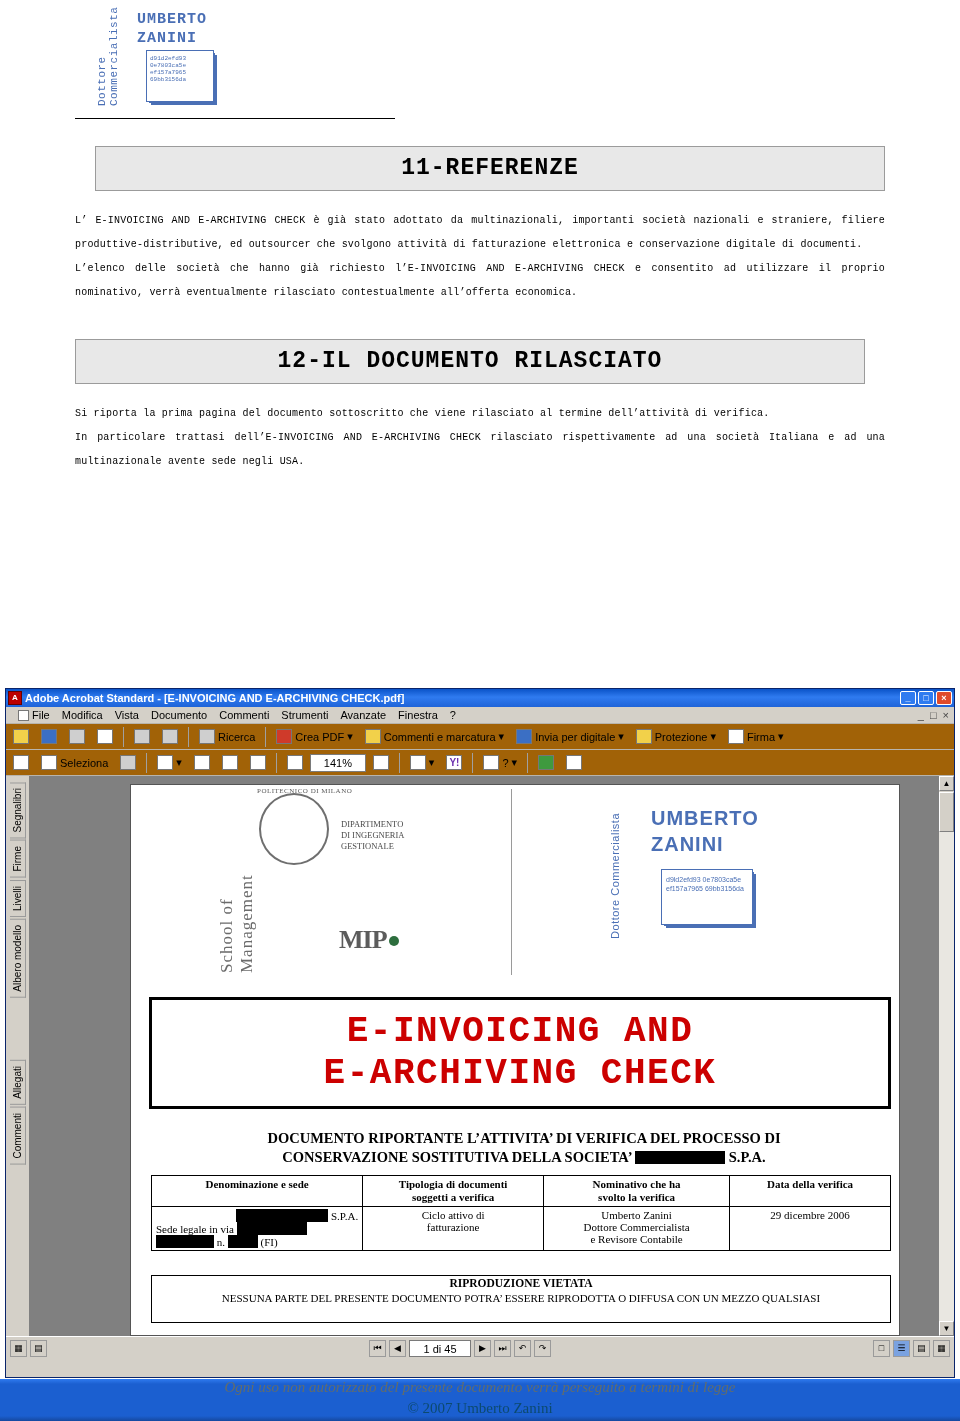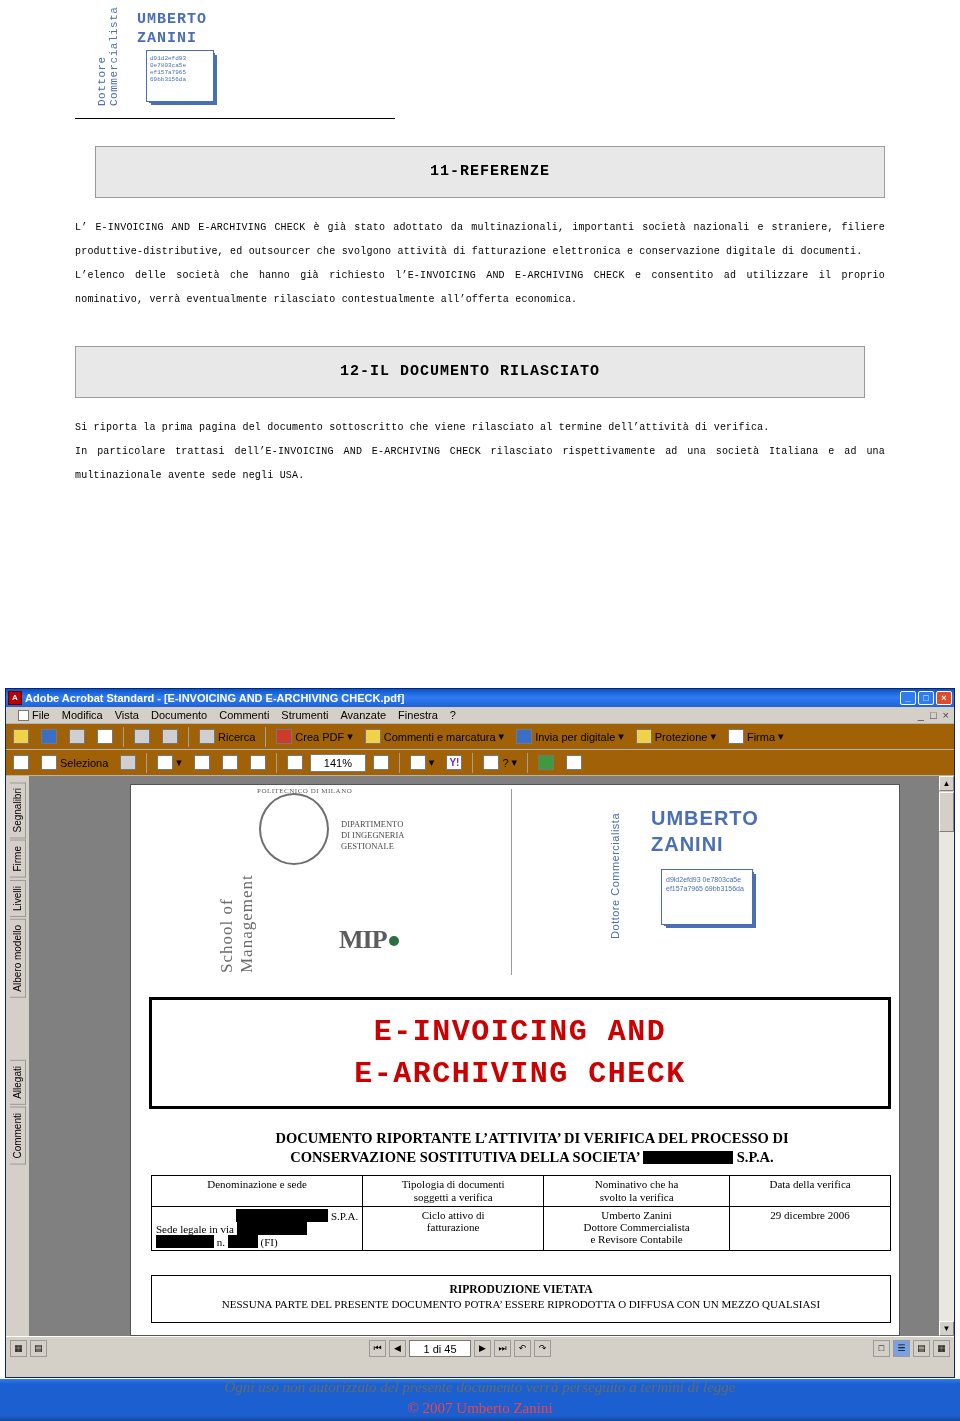--- a/index.html
+++ b/index.html
@@ -45,22 +45,22 @@
 
   .heading-box {
     border: 1px solid #9b9b9b;
     background: #e8e8e8;
     margin: 26px 0 18px 20px;
     padding: 8px 0 9px 0;
     text-align: center;
     width: 790px;
   }
   .heading-box h2 {
-    margin: 8px;
-    font-size: 15px; font-weight: bold; letter-spacing: 1px;
+    margin: 0;
+    font-size: 23px; font-weight: bold; letter-spacing: 1px;
   }
   .heading-box.second { margin-left: 0; width: 790px; }
 
   p.para {
     font-size: 10px; line-height: 24px;
     margin: 0 0 0 0; text-align: justify;
     letter-spacing: 0.2px;
   }
   p.para + p.para { margin-top: 0; }
 
@@ -189,42 +189,42 @@
     border:1px solid #4a6fb5; color:#4a6fb5; font-size:7px; line-height:9px; padding:5px 4px;
     box-shadow: 2px 2px 0 -1px #4a6fb5, 4px 4px 0 -1px #4a6fb5;
   }
 
   .pdf-title-box {
     position:absolute; left: 18px; top: 212px; width: 742px; height: 112px;
     border: 3px solid #000;
     display:flex; flex-direction:column; align-items:center; justify-content:center;
   }
   .pdf-title-box .t {
-    color:#cc0000; font-weight:bold; font-size: 30px; letter-spacing: 1.5px; line-height: 42px;
+    color:#cc0000; font-weight:bold; font-size: 36px; letter-spacing: 1.5px; line-height: 42px;
     font-family: "Liberation Mono", monospace;
   }
   .pdf-sub {
-    position:absolute; left: 36px; top: 344px; width: 730px; text-align:center;
+    position:absolute; left: 28px; top: 344px; width: 730px; text-align:center;
     font-family:"Liberation Serif", serif; font-weight:bold; font-size: 14.5px; line-height: 19px;
   }
   .redact { display:inline-block; background:#000; height: 13px; vertical-align:-2px; }
 
   .pdf-table {
     position:absolute; left: 20px; top: 390px; width: 740px;
     border-collapse: collapse;
     font-family:"Liberation Serif", serif; font-size: 11px;
   }
   .pdf-table td { border:1px solid #000; padding: 2px 4px; vertical-align: top; }
-  .pdf-table .hdr { text-align:center; font-weight:normal; line-height:13px; }
+  .pdf-table .hdr { text-align:center; font-weight:bold; line-height:13px; }
   .pdf-table .ctr { text-align:center; }
 
   .pdf-foot {
     position:absolute; left: 20px; top: 490px; width: 740px; height: 48px;
     border:1px solid #000; text-align:center;
-    font-family:"Liberation Serif", serif; font-size: 11px; line-height: 15px; padding-top: 6px;
+    font-family:"Liberation Serif", serif; font-size: 11px; line-height: 15px; 
   }
   .pdf-foot .ttl { font-weight:bold; font-size: 11.5px; }
 
   
   .vscroll {
     width: 16px; background:#d4d0c8; border-left:1px solid #808080;
     display:flex; flex-direction:column; align-items:center;
   }
   .scroll-arrow { width:15px; height:15px; background:#d4d0c8; border:1px solid #fff; border-right-color:#808080; border-bottom-color:#808080; font-size:8px; text-align:center; line-height:13px;}
   .scroll-thumb { width:15px; height: 40px; background:#d4d0c8; border:1px solid #fff; border-right-color:#808080; border-bottom-color:#808080; margin-top:1px;}
@@ -242,21 +242,21 @@
     position:absolute; left:0; top: 1379px; width: 960px; height: 42px;
     background: linear-gradient(to bottom,#2f7bf0 0%, #1b5fd0 12%, #1b5fd0 88%, #15489f 100%);
   }
   .foot-overlay {
     position:absolute; left: 0; top: 1379px; width: 960px;
     text-align:center; font-family:"Liberation Serif", serif;
   }
   .foot-line1 {
     font-style: italic; color:#6f6f5a; font-size: 15px; opacity:0.85;
   }
-  .foot-line2 { font-size: 15px; color:#ef4444; margin-top: 4px; }
+  .foot-line2 { font-size: 15px; color:#0c4a6e; margin-top: 4px; }
 </style>
 </head>
 <body>
 
 <div class="letterhead">
   <div class="lh-vert">Dottore Commercialista</div>
   <div class="lh-name">
     <div>UMBERTO</div>
     <div>ZANINI</div>
   </div>

